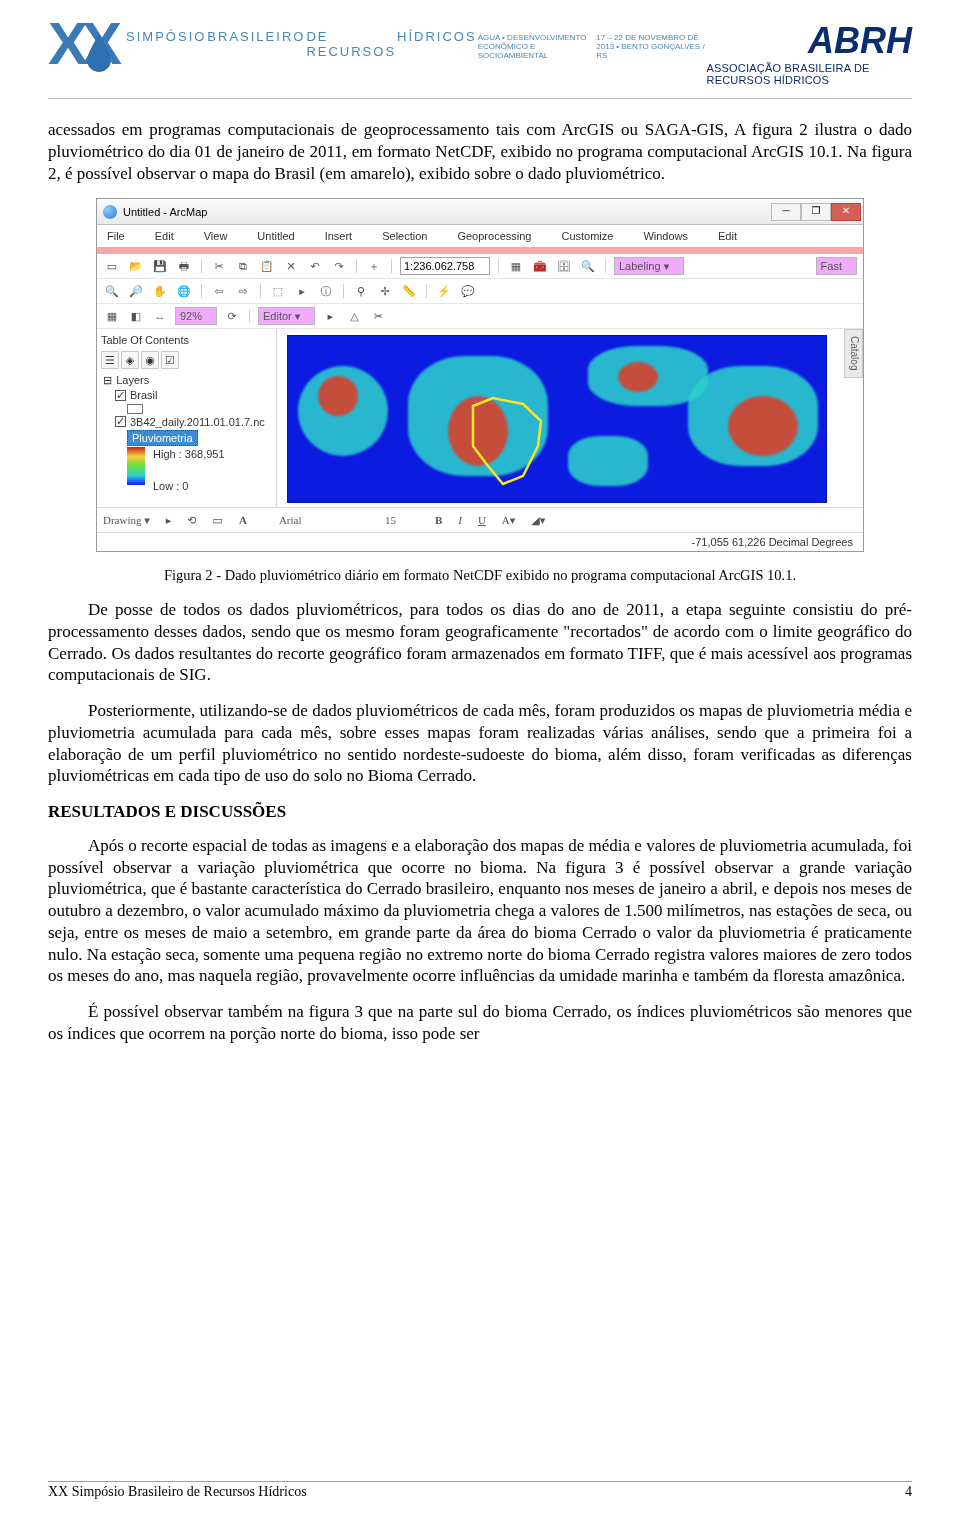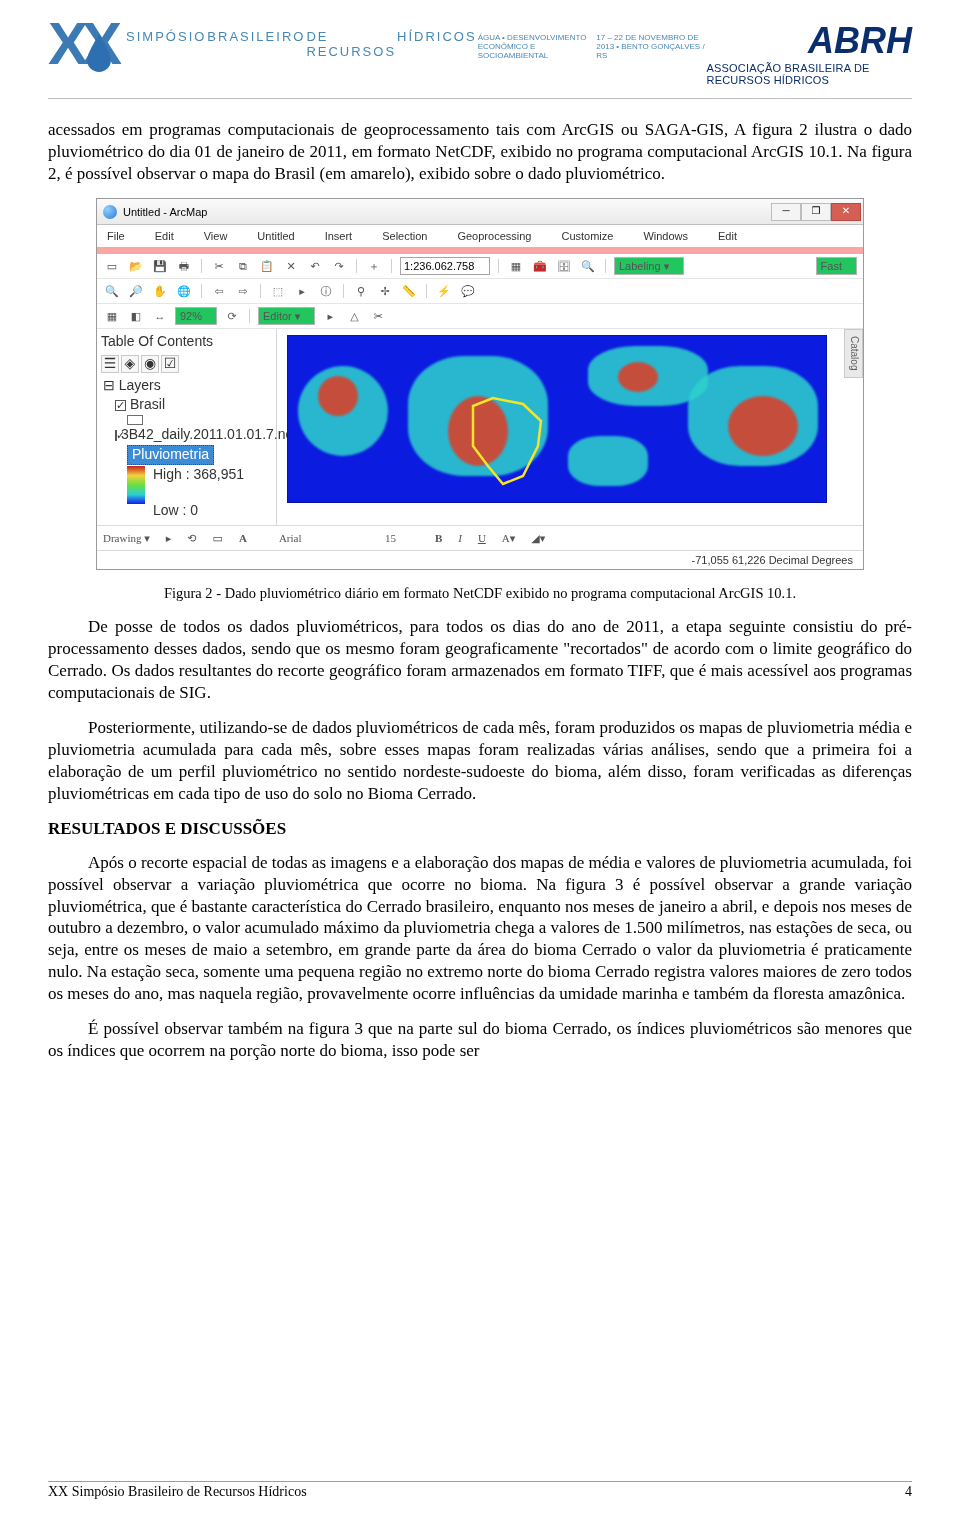--- a/index.html
+++ b/index.html
@@ -141,28 +141,28 @@
     width: 18px; height: 18px;
     display: inline-flex; align-items: center; justify-content: center;
     font-size: 11px;
   }
   .fig-toolbar .sep { width: 1px; background: #d0d0d0; height: 14px; margin: 0 2px; }
   .fig-toolbar input.scale {
     width: 90px; height: 18px; font-size: 11px;
     border: 1px solid #a5a5a5; padding: 0 3px;
   }
   .fig-toolbar .combo {
-    height: 18px; border: 1px solid #b5b5b5; background: #22c55e;
+    height: 18px; border: 1px solid #b5b5b5; background: #f0abfc;
     padding: 0 14px 0 4px; font-size: 11px; color: #555;
     display: inline-flex; align-items: center;
   }
   .fig-body { display: flex; }
   .fig-toc {
     width: 180px; border-right: 1px solid #d5d5d5;
-    padding: 4px; font-size: 14px; color: #333;
+    padding: 4px; font-size: 11px; color: #333;
   }
   .fig-toc .toc-title { font-weight: 400; margin-bottom: 4px; }
   .fig-toc .tabbtns { display: flex; gap: 2px; margin-bottom: 4px; }
   .fig-toc .tabbtns span {
     width: 18px; height: 18px; border: 1px solid #c9c9c9; background: #f7f7f7;
     display: inline-flex; align-items: center; justify-content: center;
   }
   .fig-toc .tree { padding-left: 2px; }
   .fig-toc .row { display: flex; align-items: center; gap: 4px; margin: 1px 0; }
   .fig-toc .indent1 { padding-left: 12px; }

